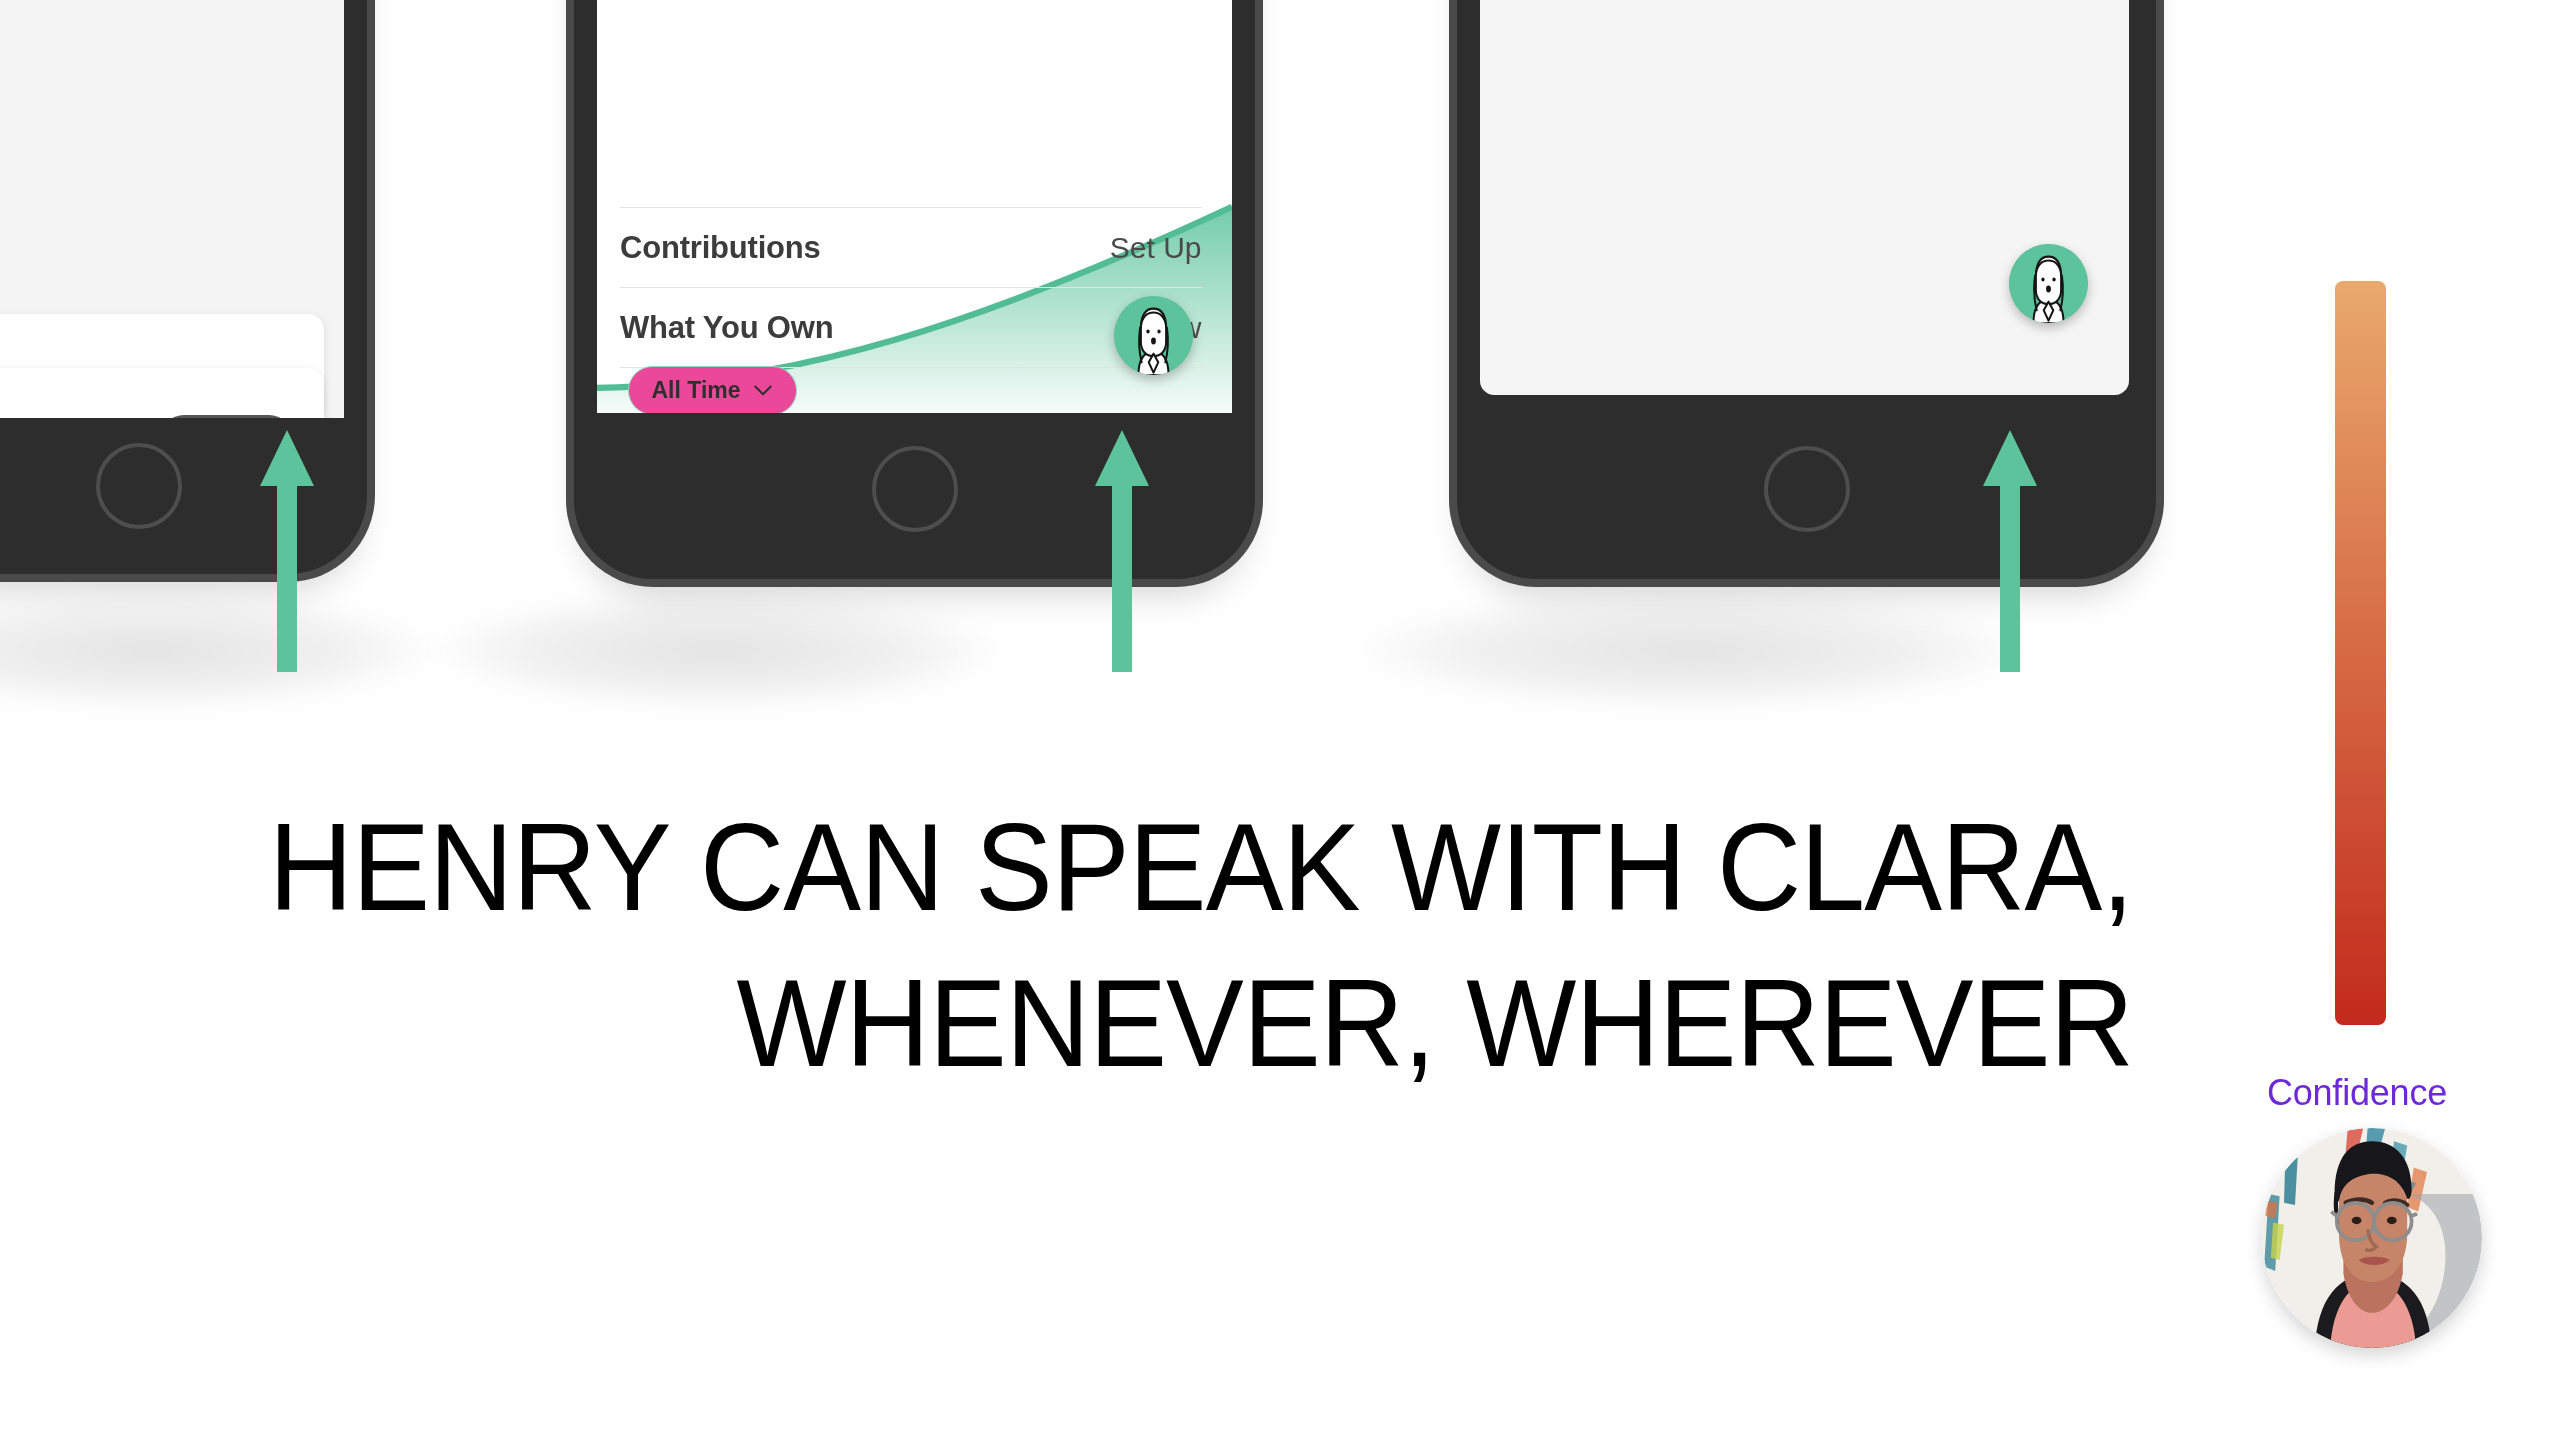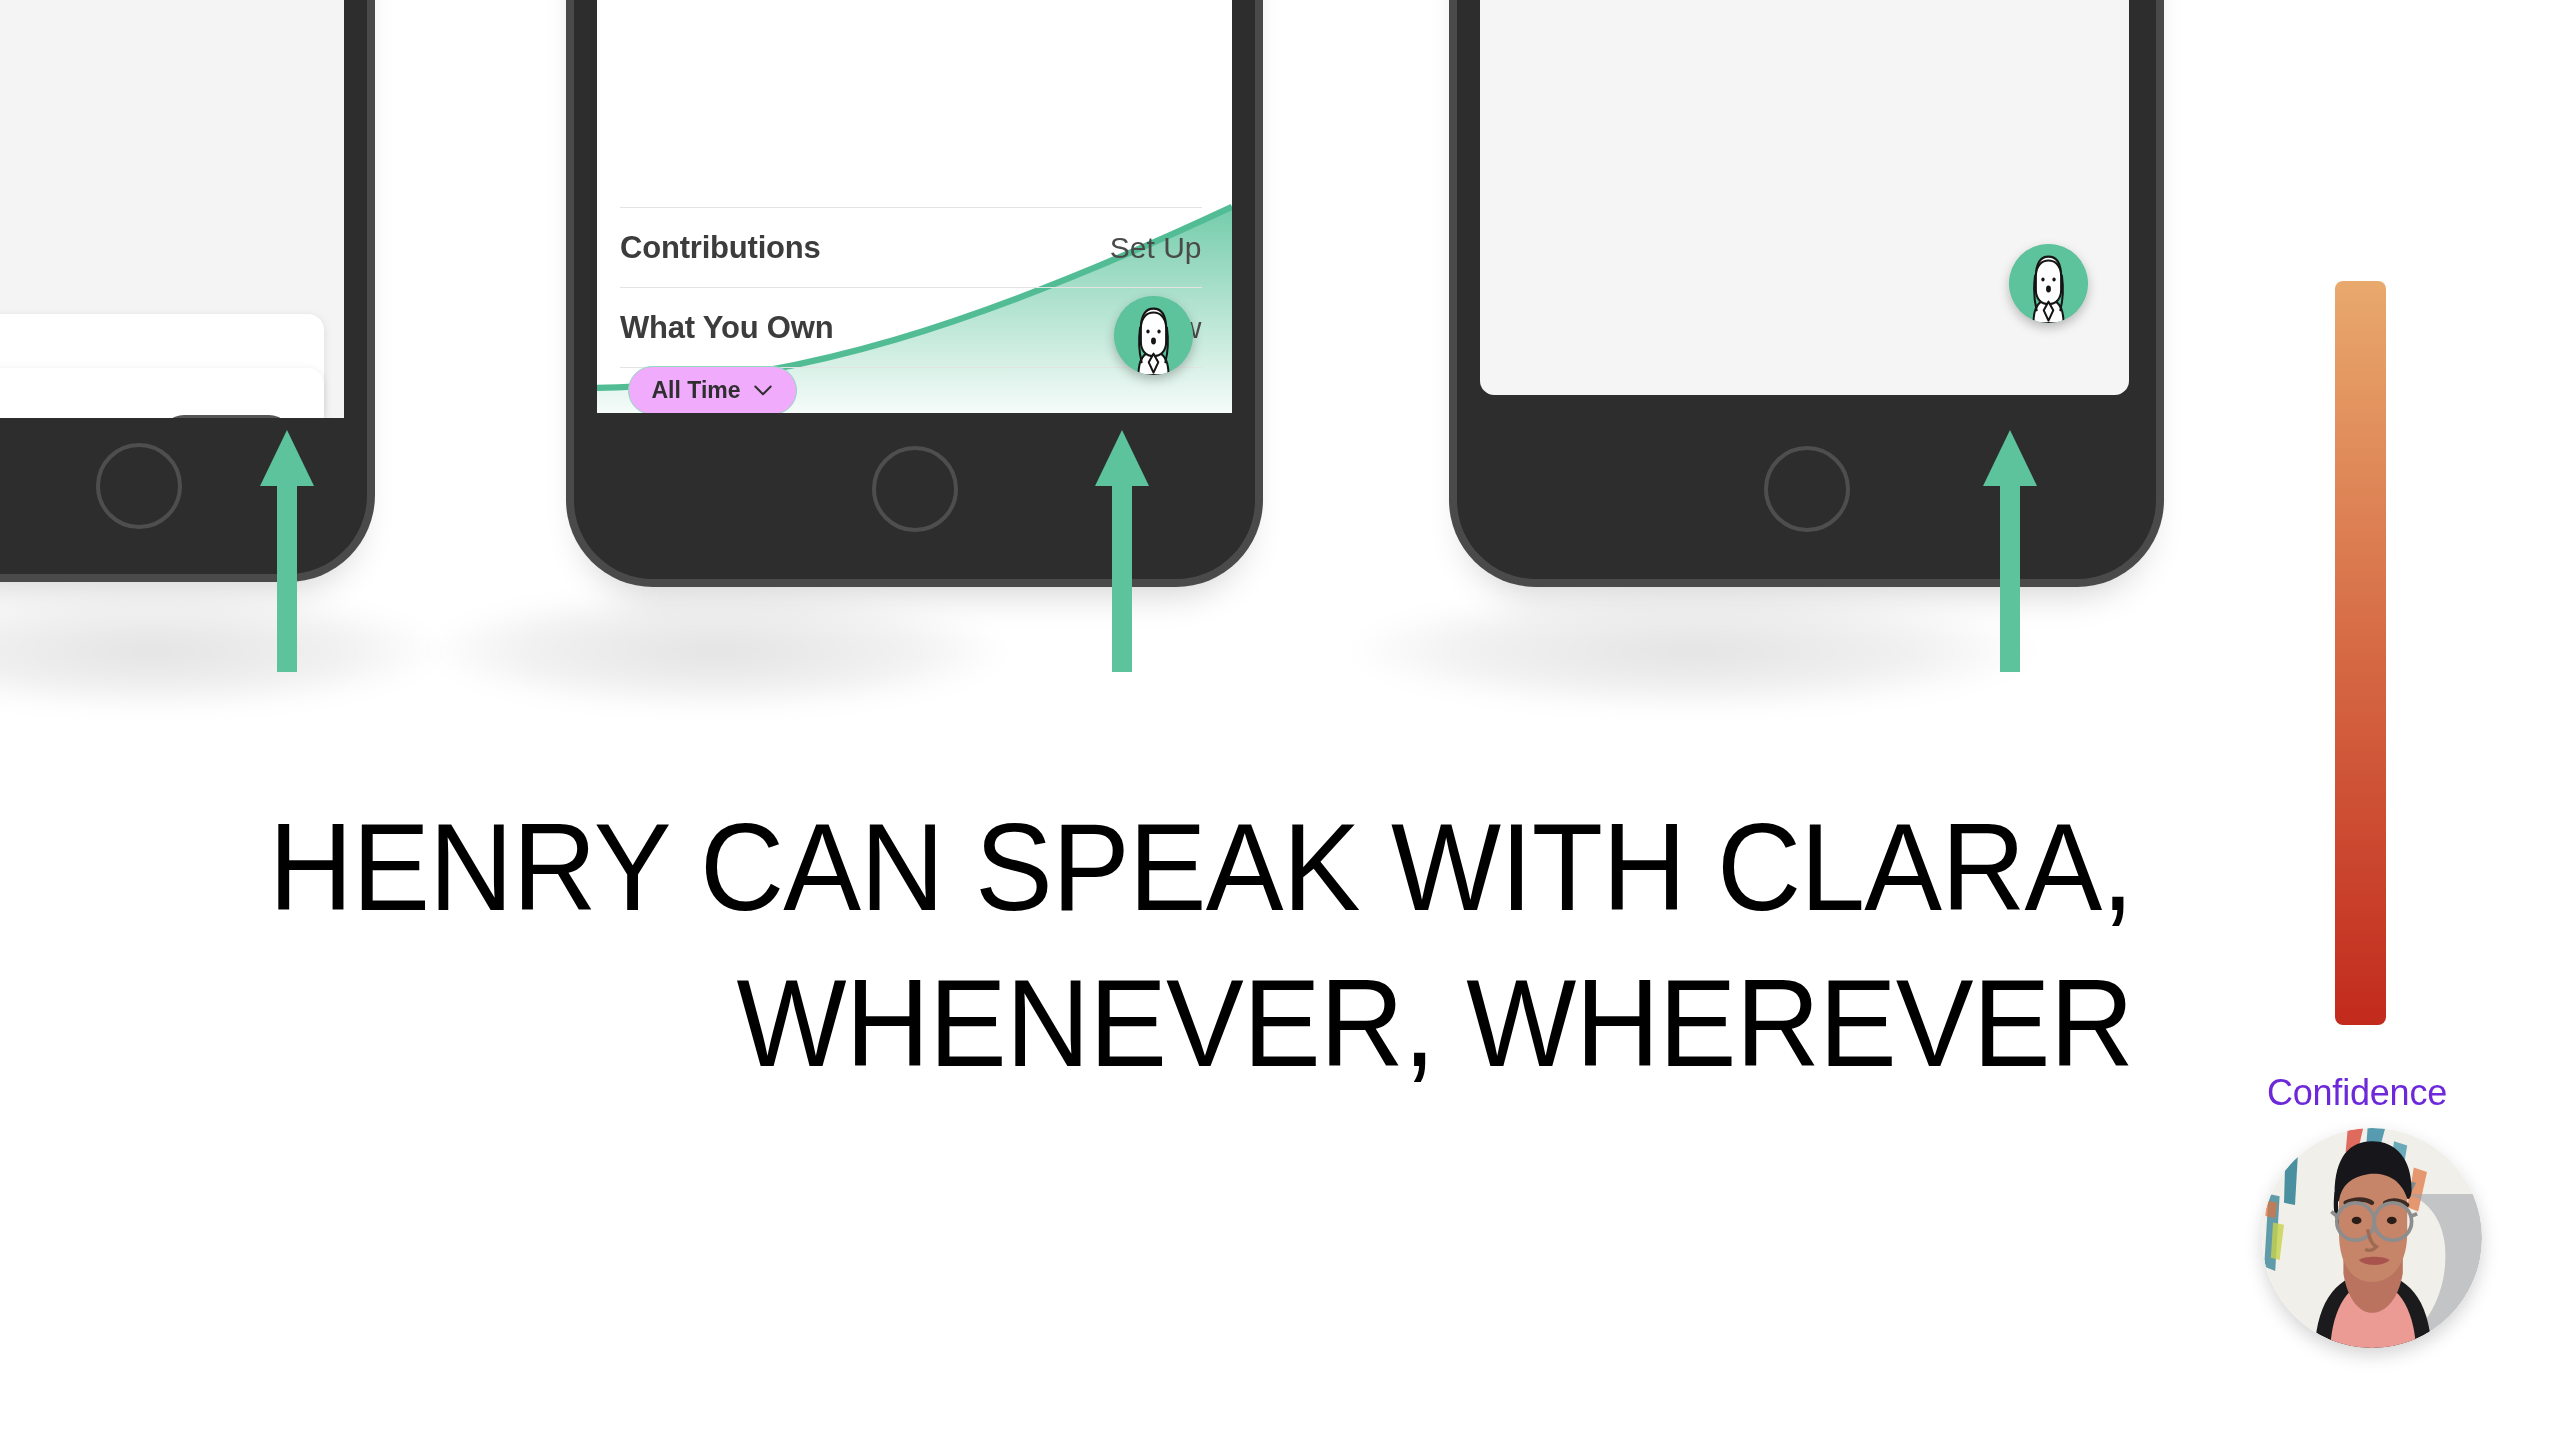--- a/index.html
+++ b/index.html
@@ -87,21 +87,21 @@
     display:flex; align-items:center; justify-content:space-between;
     padding:21.5px 0 21.5px 0;
     border-bottom:1.8px solid #e3e3e3;
   }
   .row-item .lbl { font-size:31px; font-weight:700; color:#3c3c3c; letter-spacing:-0.2px; }
   .row-item .act { font-size:30px; font-weight:400; color:#4a4a4a; }
   .sep-top { border-top:1.8px solid #e3e3e3; }
   .chip {
     display:inline-flex; align-items:center; gap:12.5px;
     border:1.8px solid #8fd9bd; border-radius:36px;
-    padding:10px 23px; background:#f0abfc;
+    padding:10px 23px; background:#ec4899;
     font-size:23px; font-weight:700; color:#2f2f2f;
   }
   .chev { width:20px; height:10.8px; display:block; }
 
   
   #headline {
     position:absolute;
     left:134px; top:789px; width:1999px;
     text-align:right;
     font-size:124px;

